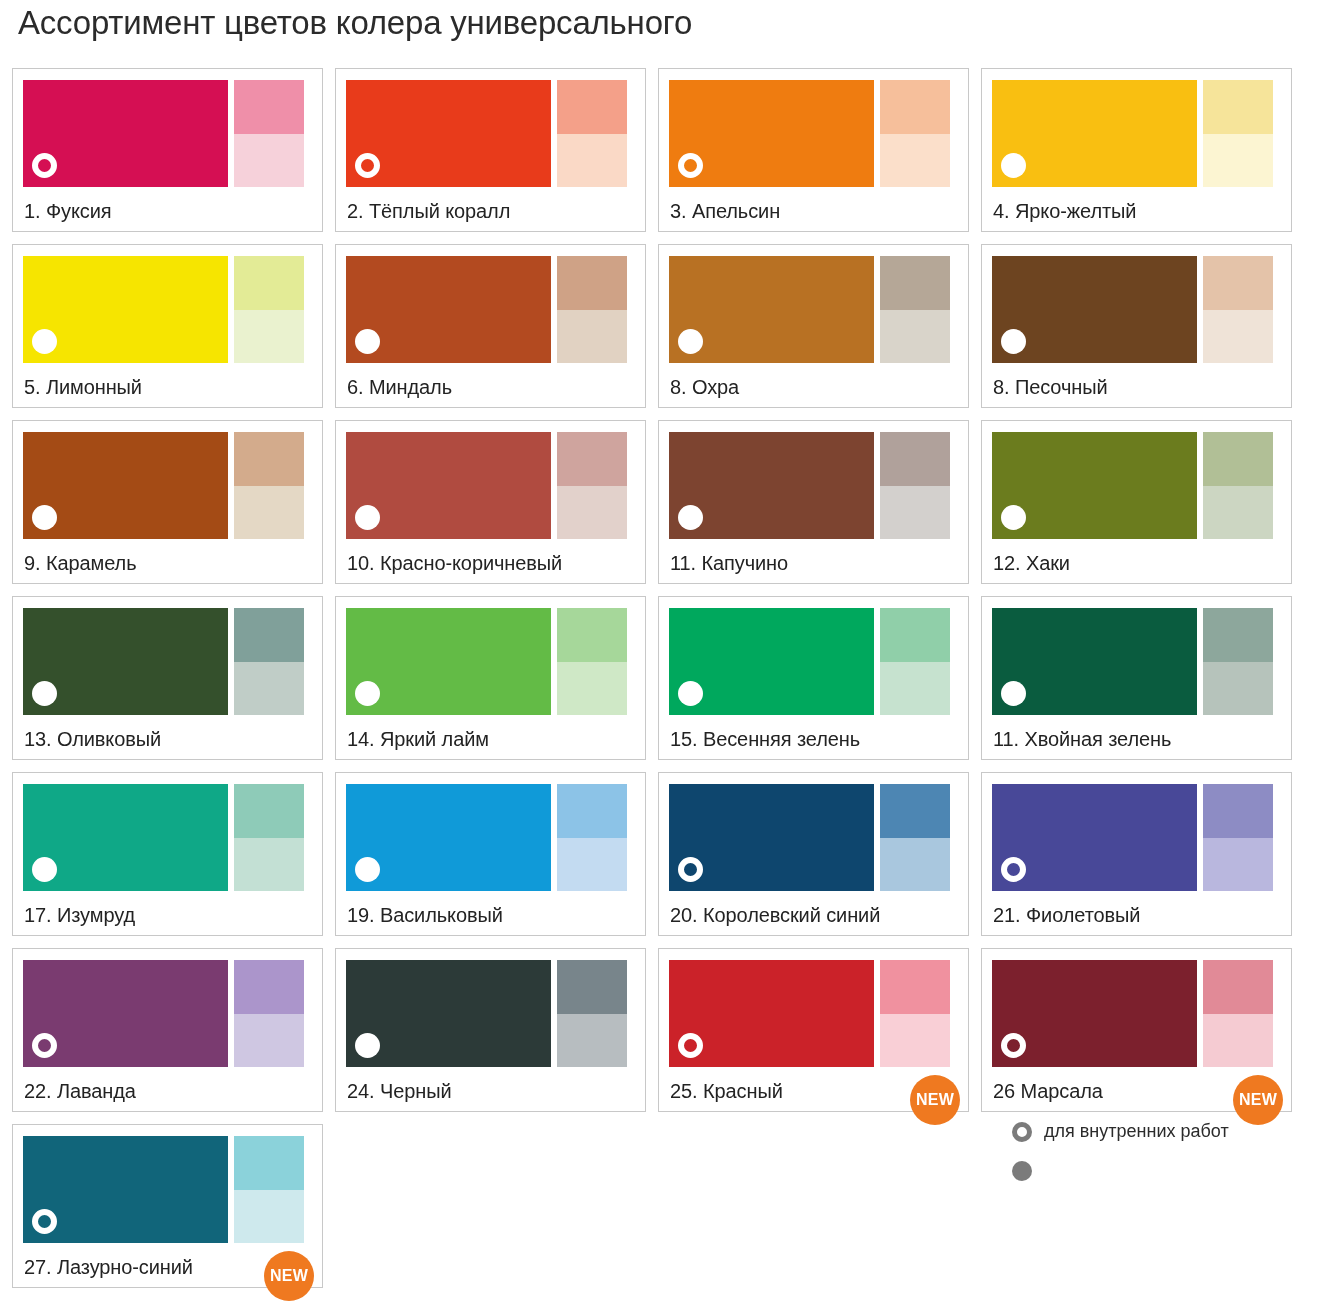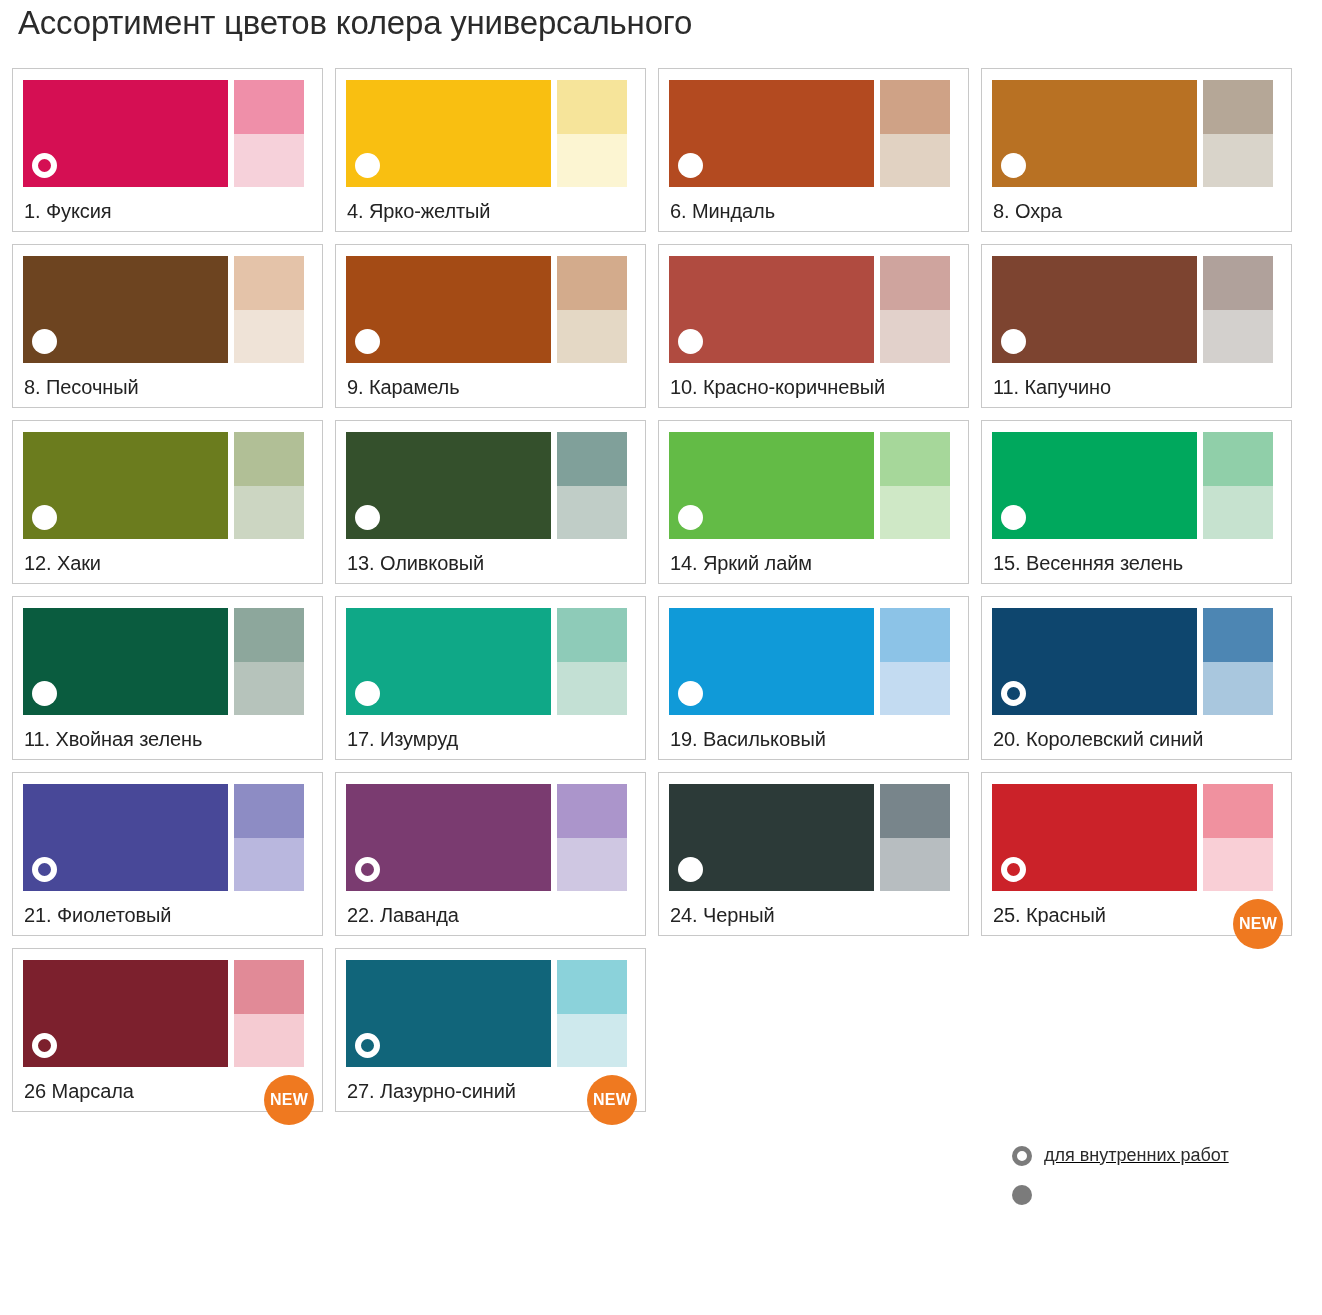--- a/index.html
+++ b/index.html
@@ -127,23 +127,22 @@
     align-items: center;
     justify-content: center;
     letter-spacing: 0.3px;
     z-index: 5;
   }
 
   
   .legend {
     position: absolute;
     left: 1012px;
-    top: 1144px;
+    top: 1120px;
     width: 300px;
-    text-decoration: underline;
   }
   .legend-row {
     display: flex;
     align-items: flex-start;
     margin-bottom: 16px;
   }
   .legend-mark {
     flex: 0 0 20px;
     width: 20px;
     height: 20px;
@@ -180,29 +179,65 @@
           </div>
           <div class="tints">
             <div class="tint" style="background: rgb(239, 143, 169);"></div>
             <div class="tint" style="background: rgb(246, 209, 218);"></div>
           </div>
         </div>
         <div class="card-label">1. Фуксия</div>
       </div>
       <div class="card">
         <div class="swatch-row">
+          <div class="main-swatch" style="background: rgb(232, 59, 27);">
+            <span class="indicator hollow"></span>
+          </div>
+          <div class="tints">
+            <div class="tint" style="background: rgb(244, 160, 137);"></div>
+            <div class="tint" style="background: rgb(250, 217, 198);"></div>
+          </div>
+        </div>
+        <div class="card-label">2. Тёплый коралл</div>
+      </div>
+      <div class="card">
+        <div class="swatch-row">
+          <div class="main-swatch" style="background: rgb(239, 124, 16);">
+            <span class="indicator hollow"></span>
+          </div>
+          <div class="tints">
+            <div class="tint" style="background: rgb(246, 191, 155);"></div>
+            <div class="tint" style="background: rgb(251, 223, 202);"></div>
+          </div>
+        </div>
+        <div class="card-label">3. Апельсин</div>
+      </div>
+      <div class="card">
+        <div class="swatch-row">
           <div class="main-swatch" style="background: rgb(249, 191, 17);">
             <span class="indicator solid"></span>
           </div>
           <div class="tints">
             <div class="tint" style="background: rgb(246, 228, 154);"></div>
             <div class="tint" style="background: rgb(252, 245, 210);"></div>
           </div>
         </div>
         <div class="card-label">4. Ярко-желтый</div>
+      </div>
+      <div class="card">
+        <div class="swatch-row">
+          <div class="main-swatch" style="background: rgb(246, 229, 0);">
+            <span class="indicator solid"></span>
+          </div>
+          <div class="tints">
+            <div class="tint" style="background: rgb(227, 235, 150);"></div>
+            <div class="tint" style="background: rgb(234, 242, 207);"></div>
+          </div>
+        </div>
+        <div class="card-label">5. Лимонный</div>
       </div>
       <div class="card">
         <div class="swatch-row">
           <div class="main-swatch" style="background: rgb(179, 74, 32);">
             <span class="indicator solid"></span>
           </div>
           <div class="tints">
             <div class="tint" style="background: rgb(207, 162, 134);"></div>
             <div class="tint" style="background: rgb(225, 210, 194);"></div>
           </div>

